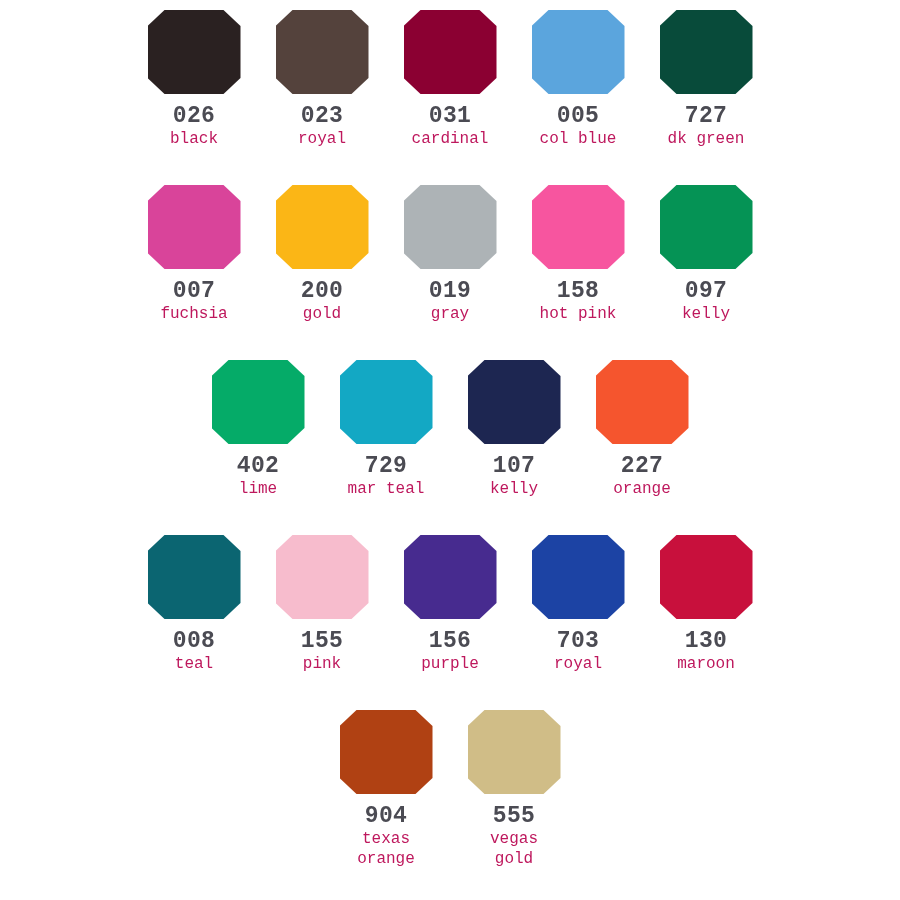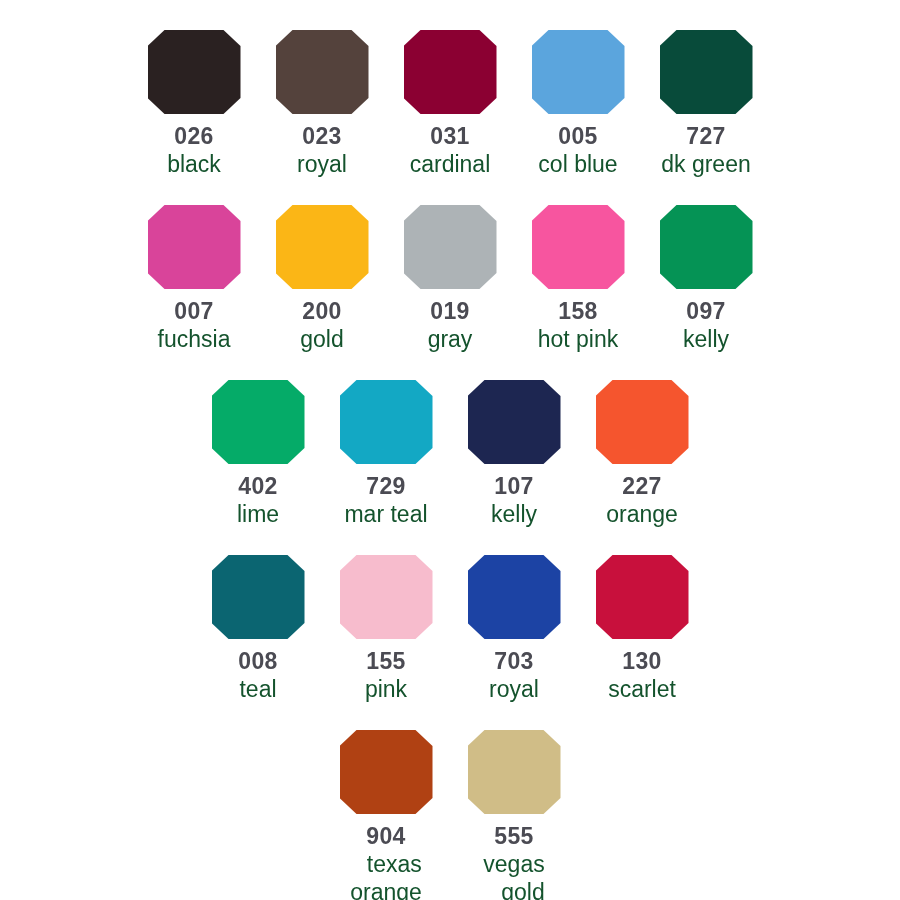--- a/index.html
+++ b/index.html
@@ -12,21 +12,22 @@
     height: 900px;
     font-family: "Liberation Sans", sans-serif;
     overflow: hidden;
   }
   #sheet {
     position: relative;
     width: 900px;
     height: 900px;
     background: #ffffff;
     box-sizing: border-box;
-    padding-top: 30px;
+    padding-top: 10px;
+    font-family: Liberation Mono, monospace;
   }
   .swatch-row {
     display: flex;
     justify-content: center;
     align-items: flex-start;
     height: 175px;
   }
   .swatch-cell {
     width: 128px;
     display: flex;
@@ -75,25 +76,25 @@
     margin-top: 9px;
     font-size: 23px;
     font-weight: bold;
     color: #4b4b53;
     letter-spacing: 0.3px;
     line-height: 1.18;
     text-align: center;
     white-space: nowrap;
   }
   .name {
-    font-size: 23px;
+    font-size: 16px;
     font-weight: normal;
-    color: #14532d;
+    color: #be185d;
     line-height: 1.22;
-    text-align: right;
+    text-align: center;
     max-width: 126px;
   }
   .name .ln {
     display: block;
   }
 </style>
 </head>
 <body>
 
 <div id="sheet">
@@ -211,31 +212,38 @@
       </div>
       <div class="swatch-cell">
         <div class="chip-wrap">
           <div class="chip" style="background: rgb(247, 188, 205);"></div>
         </div>
         <div class="code">155</div>
         <div class="name">pink</div>
       </div>
       <div class="swatch-cell">
         <div class="chip-wrap">
+          <div class="chip" style="background: rgb(71, 43, 143);"></div>
+        </div>
+        <div class="code">156</div>
+        <div class="name">purple</div>
+      </div>
+      <div class="swatch-cell">
+        <div class="chip-wrap">
           <div class="chip" style="background: rgb(28, 67, 164);"></div>
         </div>
         <div class="code">703</div>
         <div class="name">royal</div>
       </div>
       <div class="swatch-cell">
         <div class="chip-wrap">
           <div class="chip" style="background: rgb(200, 16, 60);"></div>
         </div>
         <div class="code">130</div>
-        <div class="name">scarlet</div>
+        <div class="name">maroon</div>
       </div>
     </div>
     <div class="swatch-row">
       <div class="swatch-cell"></div>
       <div class="swatch-cell">
         <div class="chip-wrap">
           <div class="chip" style="background: rgb(176, 65, 19);"></div>
         </div>
         <div class="code">904</div>
         <div class="name">

